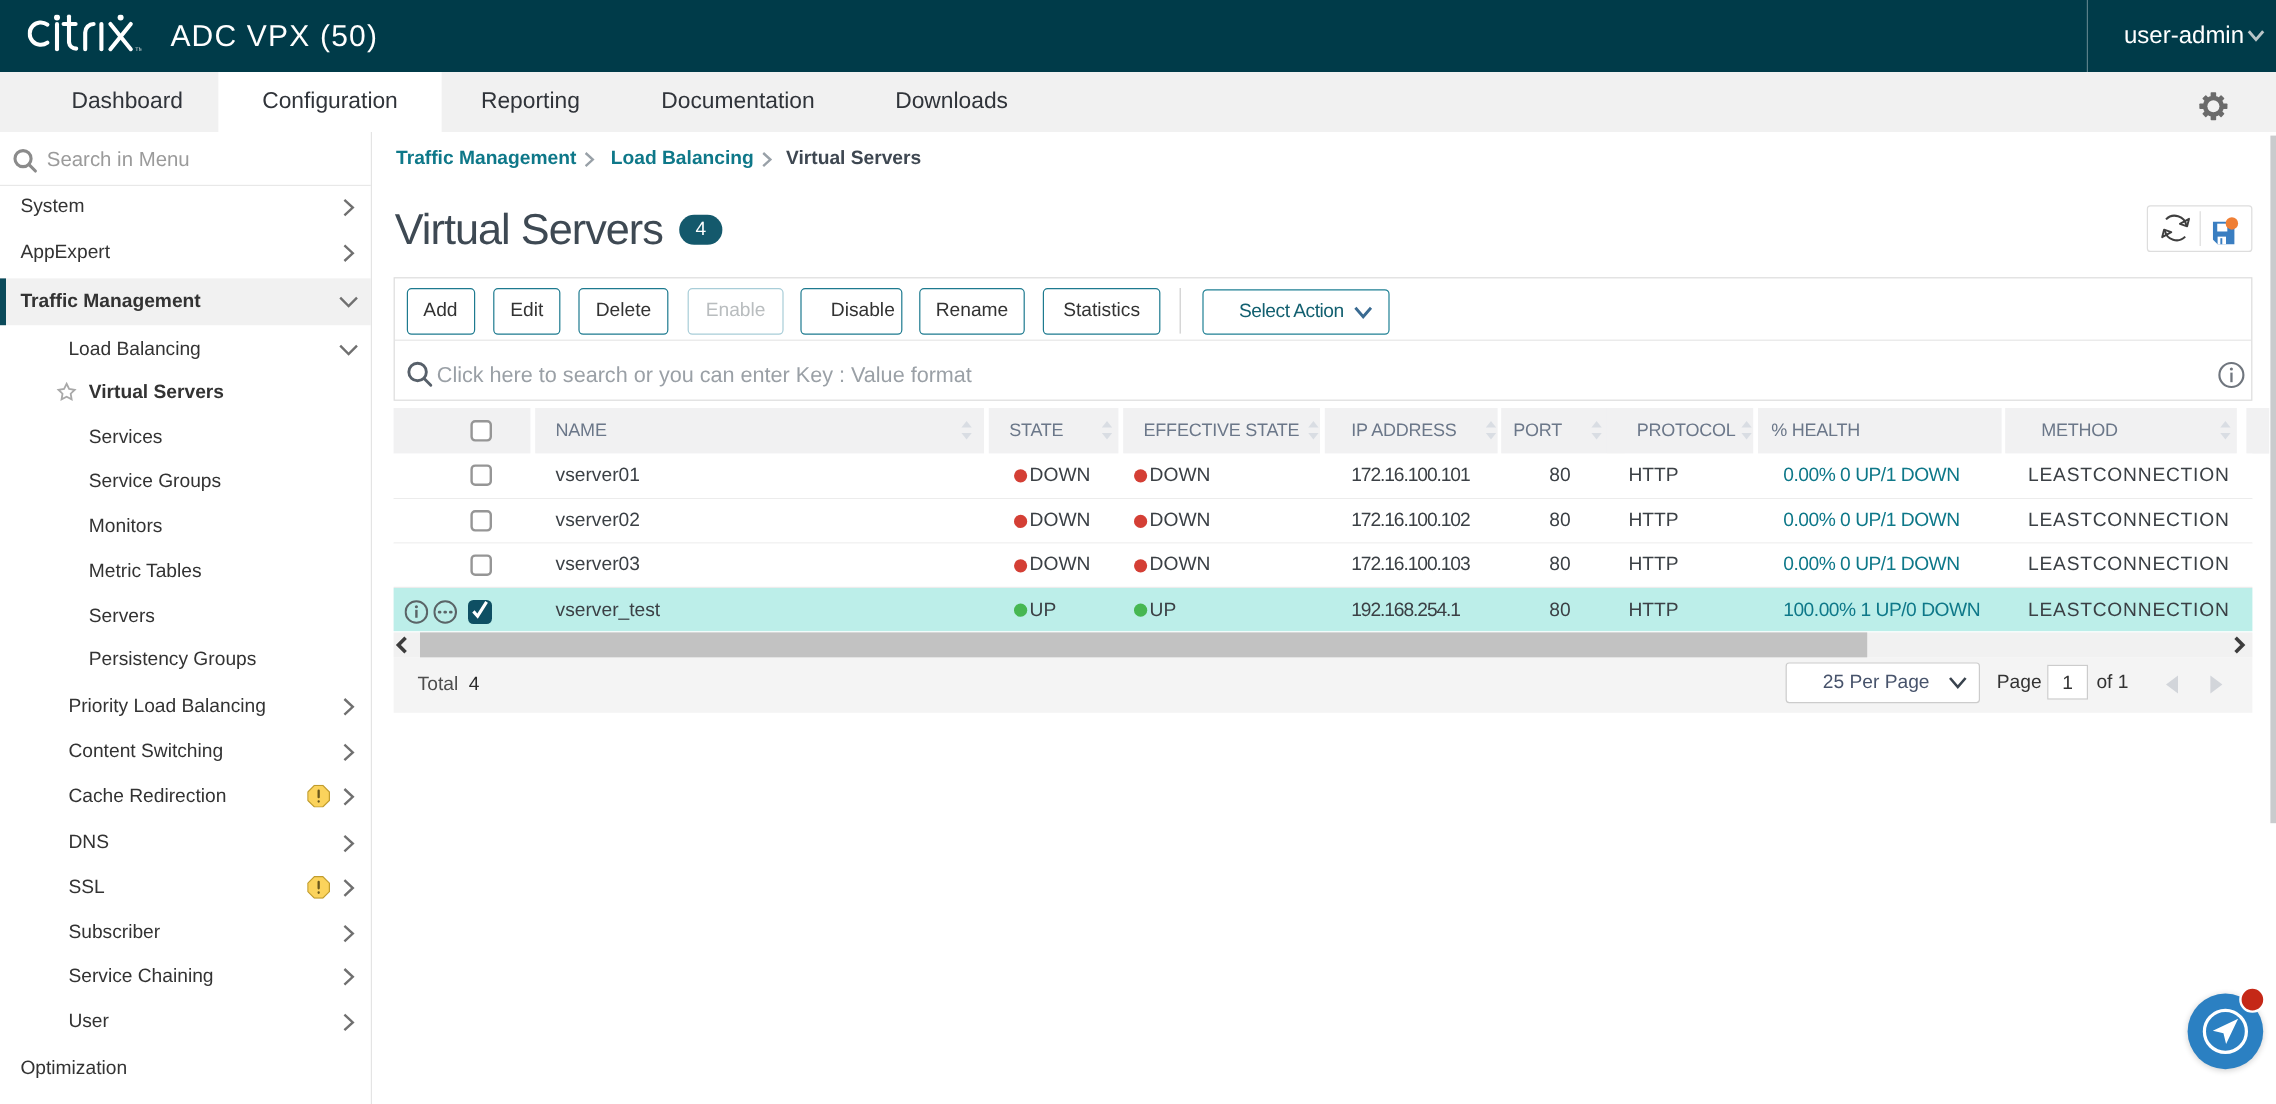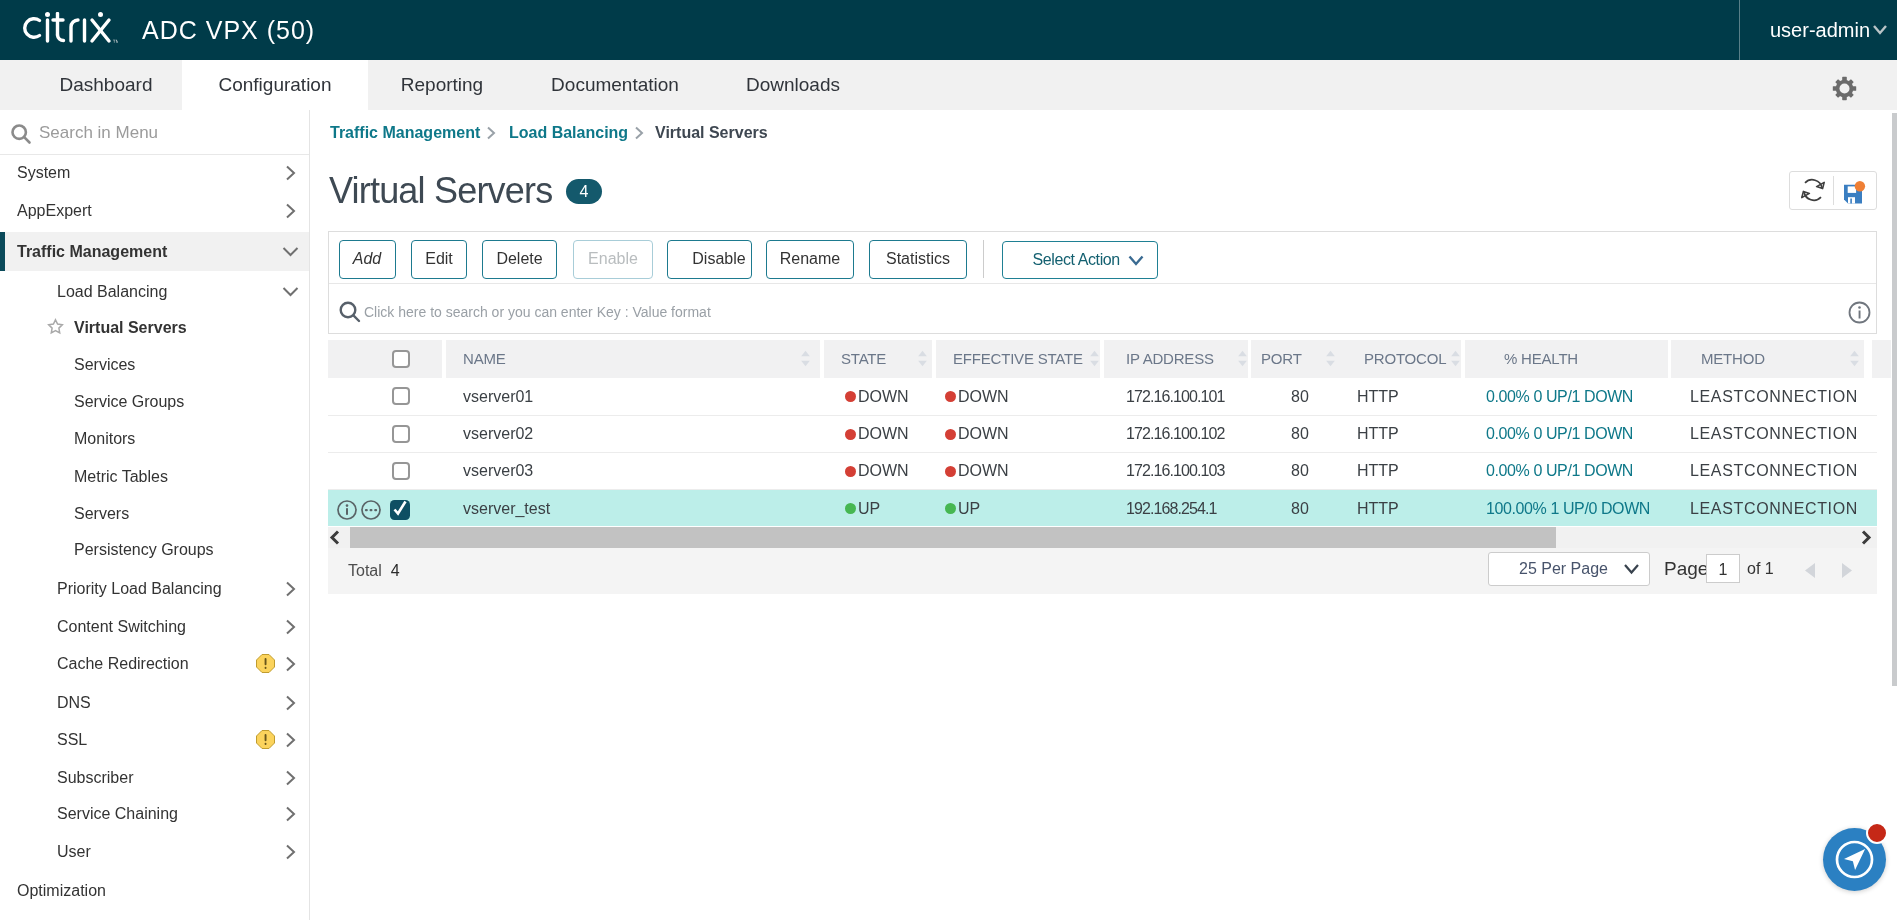--- a/index.html
+++ b/index.html
@@ -200,53 +200,53 @@
   <svg class="abs" style="left:1533px; top:66px;" width="24" height="26" viewBox="0 0 24 26">
     <path d="M0 4.7 L18 4.7 L18 23.5 L4 23.5 L0 19.5 Z" fill="#3a7ec1"></path>
     <rect x="3.7" y="6.4" width="8.4" height="6.5" fill="#fff"></rect>
     <rect x="4" y="17.2" width="7" height="6.3" fill="#fff"></rect>
     <rect x="6.3" y="18.5" width="1.6" height="5" fill="#3a7ec1"></rect>
     <circle cx="15.9" cy="6.2" r="5.2" fill="#ef7f35"></circle>
   </svg>
 
   <div class="abs" style="left:17px; top:117px; width:1549px; height:103px; border:1px solid #ddd;"></div>
   <div class="abs" style="left:18px; top:169px; width:1547px; height:1px; background:#e7e7e7;"></div>
-  <div class="btn" style="left:27.5px; width:57px;font-style:italic;">Add</div>
+  <div class="btn" style="left:27.5px; width:57px;">Add</div>
   <div class="btn" style="left:100px; width:56px;">Edit</div>
   <div class="btn" style="left:171px; width:75px;">Delete</div>
   <div class="btn dis" style="left:262px; width:80px;">Enable</div>
   <div class="btn" style="left:356px; width:85px;padding-left:19px;">Disable</div>
   <div class="btn" style="left:455px; width:88px;">Rename</div>
   <div class="btn" style="left:558px; width:98px;">Statistics</div>
   <div class="abs" style="left:672px; top:126px; width:1px; height:38px; background:#ccc;"></div>
   <div class="abs" style="left:690.5px; top:126.5px; width:156px; height:38.5px; border:1.5px solid #1f8094; border-radius:4px; font-size:16px; letter-spacing:-0.4px; line-height:36px; text-align:left; padding-left:30px; color:#136070;">Select Action
     <svg style="position:absolute; right:13px; top:13px;" width="16" height="11" viewBox="0 0 16 11">
         <path d="M1.5 1.5 L8 9 L14.5 1.5" stroke="#3a6b92" stroke-width="2.4" fill="none"></path>
       </svg>
   </div>
 
   <svg class="abs" style="left:27px; top:186px;" width="24" height="24" viewBox="0 0 24 24">
     <circle cx="10" cy="10" r="7.3" fill="none" stroke="#57606a" stroke-width="2.4"></circle>
     <line x1="15.4" y1="15.4" x2="21" y2="21" stroke="#57606a" stroke-width="2.4" stroke-linecap="round"></line>
   </svg>
-  <div class="abs" style="left:53px; top:187px; height:22px; line-height:22px; font-size:14px; color:#9aa0a6;">Click here to search or you can enter Key : Value format</div>
+  <div class="abs" style="left:53px; top:187px; height:22px; line-height:22px; font-size:18px; color:#9aa0a6;">Click here to search or you can enter Key : Value format</div>
   <svg class="abs" style="left:1537px; top:187px;" width="23" height="23" viewBox="0 0 23 23">
     <circle cx="11.5" cy="11.5" r="10" fill="none" stroke="#70767e" stroke-width="1.8"></circle>
     <rect x="10.6" y="9.5" width="1.9" height="8" fill="#70767e"></rect>
     <circle cx="11.5" cy="6.5" r="1.3" fill="#70767e"></circle>
   </svg>
 
   <div class="hcell" style="left:17px; width:114px;"></div>
   <div class="hcell" style="left:135px; width:374px;">NAME</div>
   <div class="hcell" style="left:513px; width:108px;">STATE</div>
   <div class="hcell" style="left:625px; width:164px;">EFFECTIVE STATE</div>
   <div class="hcell" style="left:793px; width:144px; padding-left:22px;">IP ADDRESS</div>
   <div class="hcell" style="left:940px; width:103px; padding-left:10px;">PORT</div>
   <div class="hcell" style="left:1028px; width:122px; padding-left:25px;">PROTOCOL</div>
-  <div class="hcell" style="left:1154px; width:203px; padding-left:39px;">% HEALTH</div>
+  <div class="hcell" style="left:1154px; width:203px; padding-left:11px;">% HEALTH</div>
   <div class="hcell" style="left:1360px; width:193px; padding-left:30px;">METHOD</div>
   <div class="hcell" style="left:1561px; width:19px;"></div>
   <div class="hchk"></div>
 
   <div class="chk" style="left:81px; top:235.5px;"></div>
 
   <svg class="sort" style="left:489px; top:235px;" viewBox="0 0 11 19">
       <path d="M1.2 7.2 L5.5 1.8 L9.8 7.2 Z" fill="#d9dde3"></path>
       <path d="M1.2 11.8 L5.5 17.2 L9.8 11.8 Z" fill="#d9dde3"></path>
     </svg>
@@ -351,21 +351,21 @@
       <path d="M3 1.5 L9 7.5 L3 13.5" stroke="#3c3c3c" stroke-width="3" fill="none"></path>
     </svg>
 
   <div class="abs" style="left:17px; top:434px; width:1549px; height:46px; background:#f4f4f4;"></div>
   <div class="abs" style="left:37px; top:446px; height:22px; line-height:22px; font-size:16px; color:#4d4d4d;">Total&nbsp; <span style="color:#2b2b2b;">4</span></div>
   <div class="abs" style="left:1177px; top:438px; width:162px; height:34px; background:#fff; border:1px solid #ccc; border-radius:3px;"></div>
   <div class="abs" style="left:1208px; top:444px; height:22px; line-height:22px; font-size:16px; color:#47536b;">25 Per Page</div>
   <svg class="abs" style="left:1312px; top:449px;" width="17" height="13" viewBox="0 0 17 13">
       <path d="M2 2 L8.5 9.5 L15 2" stroke="#39434e" stroke-width="2.2" fill="none"></path>
     </svg>
-  <div class="abs" style="left:1353px; top:444px; height:22px; line-height:22px; font-size:19px; color:#333;">Page</div>
+  <div class="abs" style="left:1353px; top:444px; height:22px; line-height:22px; font-size:16px; color:#333;">Page</div>
   <div class="abs" style="left:1395px; top:439.5px; width:34px; height:29.5px; background:#fff; border:1px solid #ccc; text-align:center; line-height:29.5px; font-size:16px; color:#333;">1</div>
   <div class="abs" style="left:1436px; top:444px; height:22px; line-height:22px; font-size:16px; color:#333;">of 1</div>
   <svg class="abs" style="left:1491.5px; top:448px;" width="13" height="17" viewBox="0 0 13 17">
       <path d="M12 1 L2 8.5 L12 16 Z" fill="#d2d5da"></path>
     </svg>
   <svg class="abs" style="left:1529.5px; top:448px;" width="13" height="17" viewBox="0 0 13 17">
       <path d="M1 1 L11 8.5 L1 16 Z" fill="#d2d5da"></path>
     </svg>
 </div>
 

